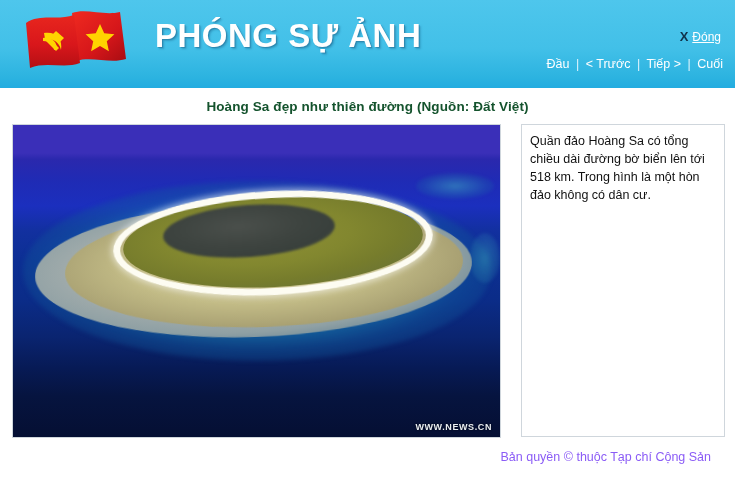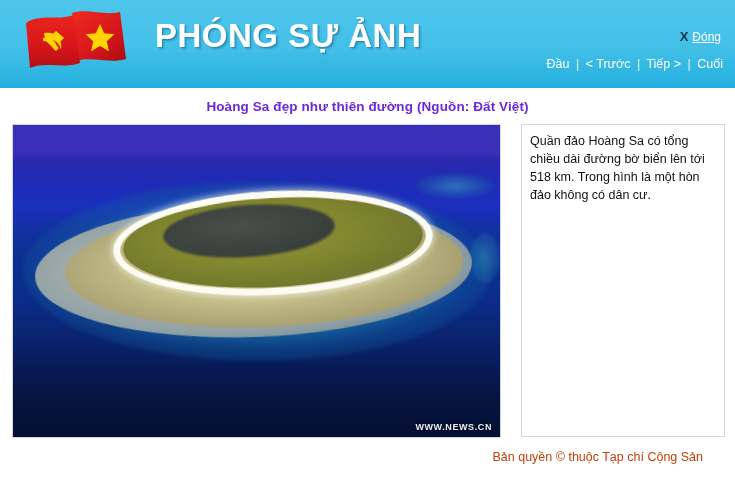--- a/index.html
+++ b/index.html
@@ -77,21 +77,21 @@
     color: #ddf3fd;
     padding: 0 3px;
   }
 
   
   .photo-title {
     width: 735px;
     text-align: center;
     font-size: 13.5px;
     font-weight: bold;
-    color: #6d28d9;
+    color: #14532d;
     padding-top: 11px;
     letter-spacing: 0.1px;
   }
 
   
   .content {
     position: relative;
     width: 735px;
     height: 360px;
   }
@@ -280,24 +280,24 @@
     color: #111111;
   }
 
   
   .footer {
     position: absolute;
     left: 0;
     top: 336px;
     width: 735px;
     text-align: right;
-    padding-right: 32px;
+    padding-right: 24px;
     box-sizing: border-box;
     font-size: 12.5px;
-    color: #c2410c;
+    color: #8b5cf6;
   }
 </style>
 </head>
 <body>
 
 <div class="header">
 
   <div class="flag-logo">
     <svg width="125" height="68" viewBox="0 0 125 68" xmlns="http://www.w3.org/2000/svg">
       <defs>

